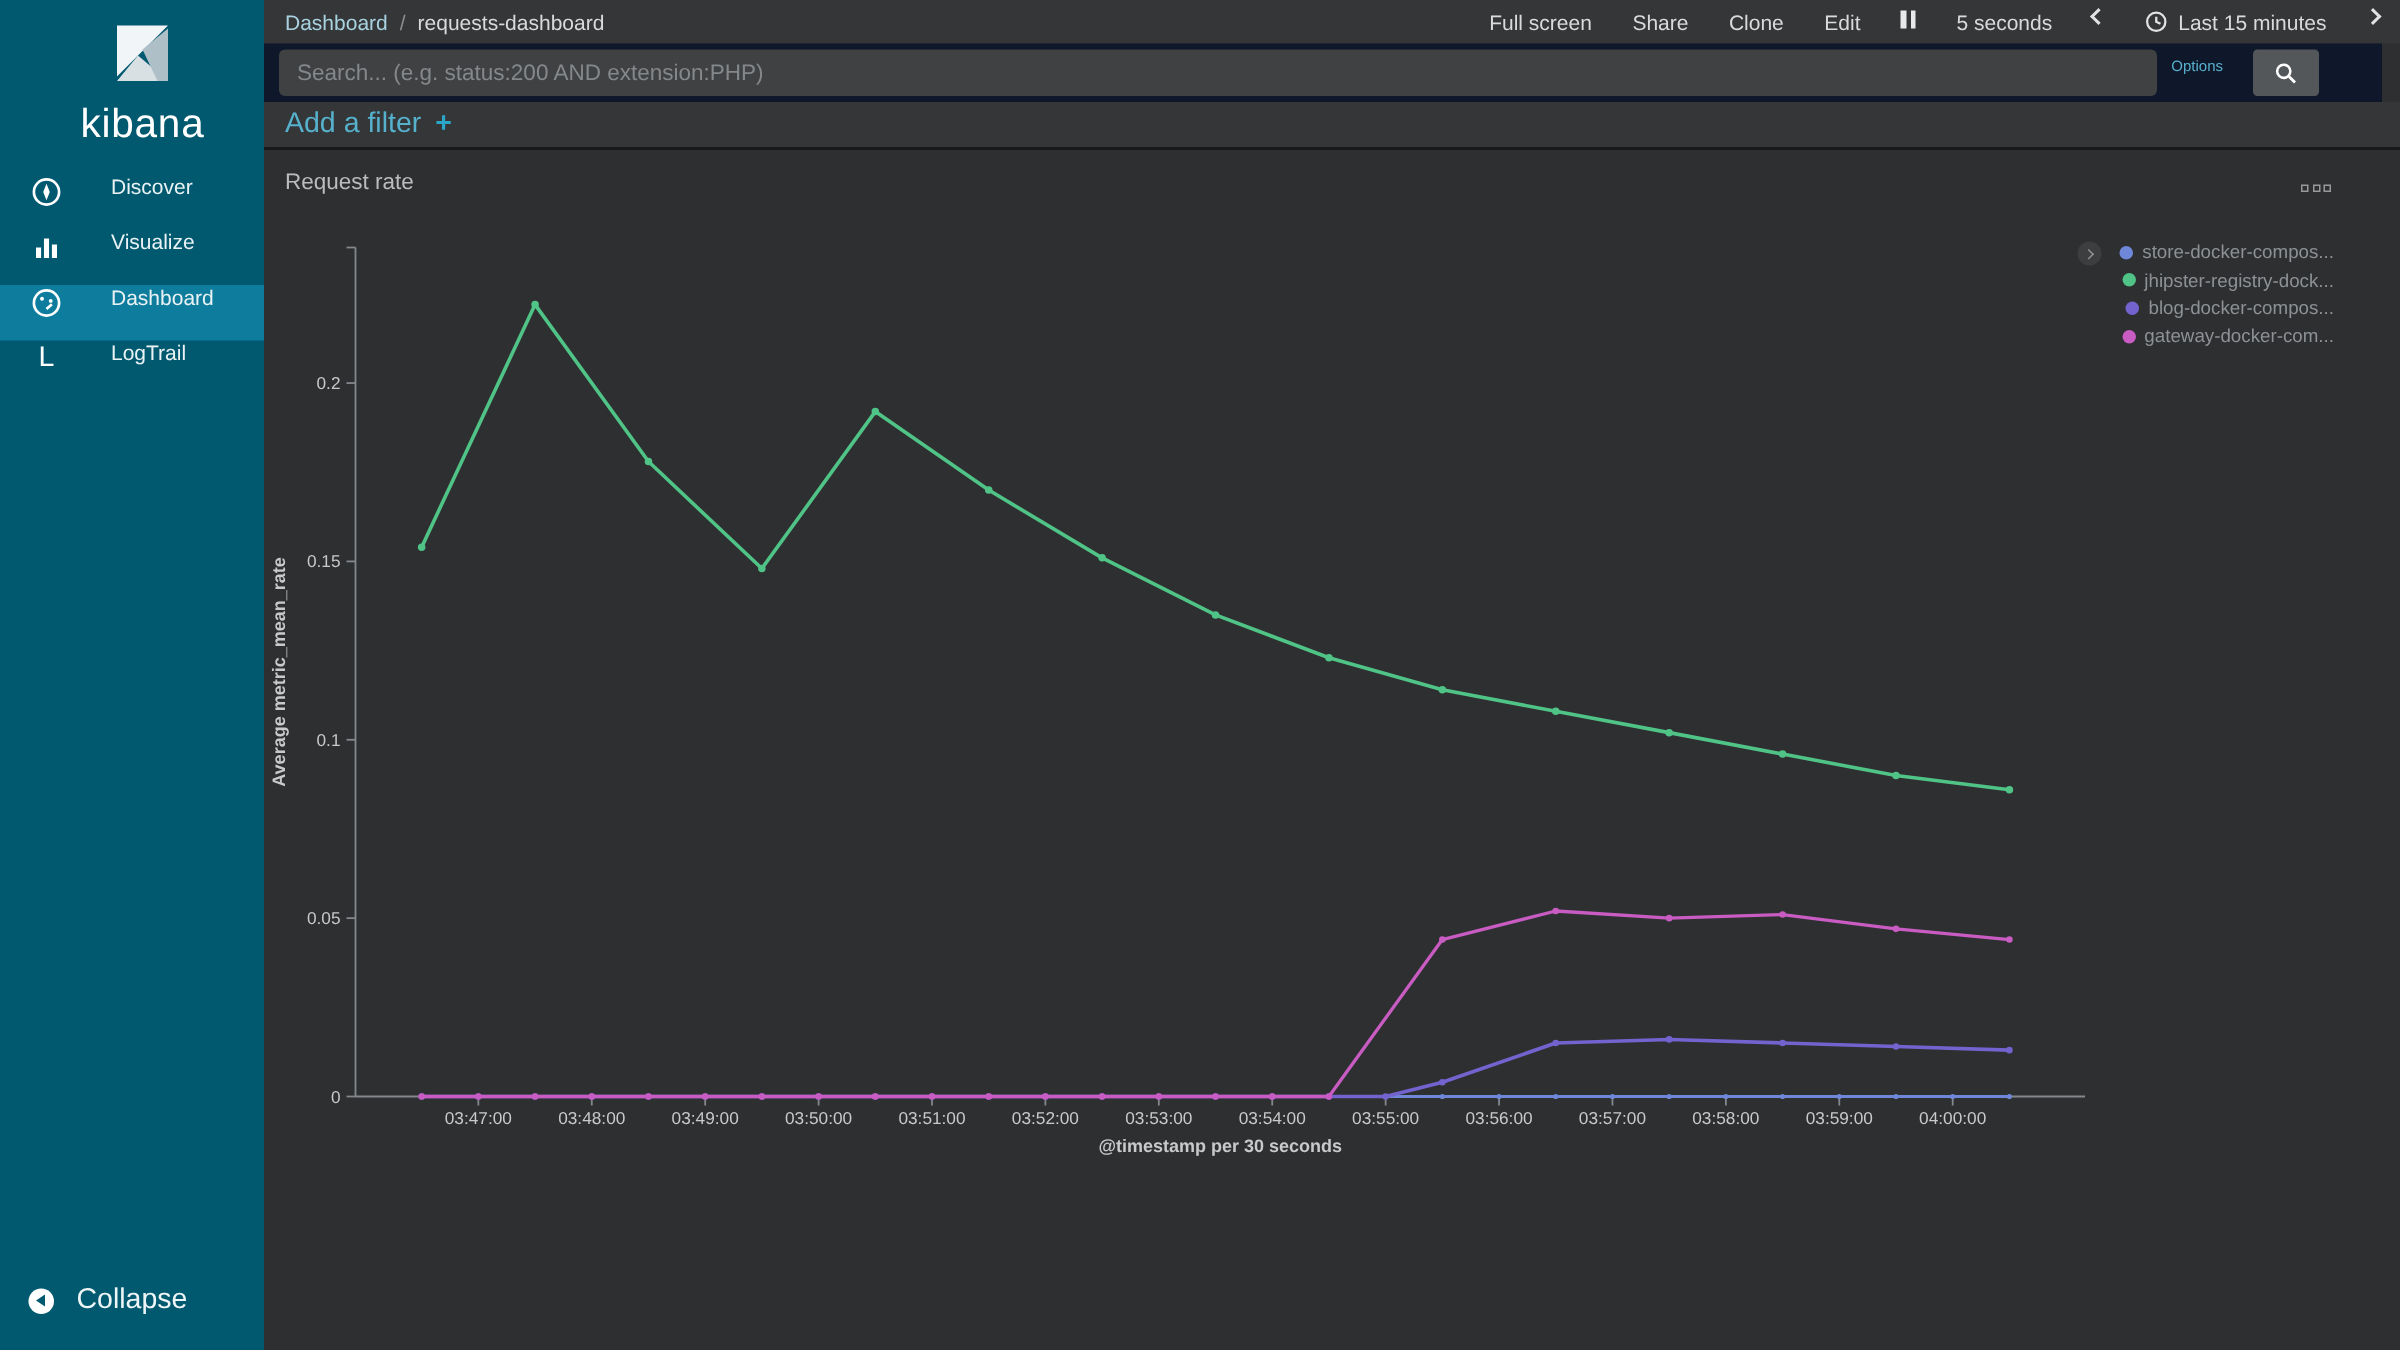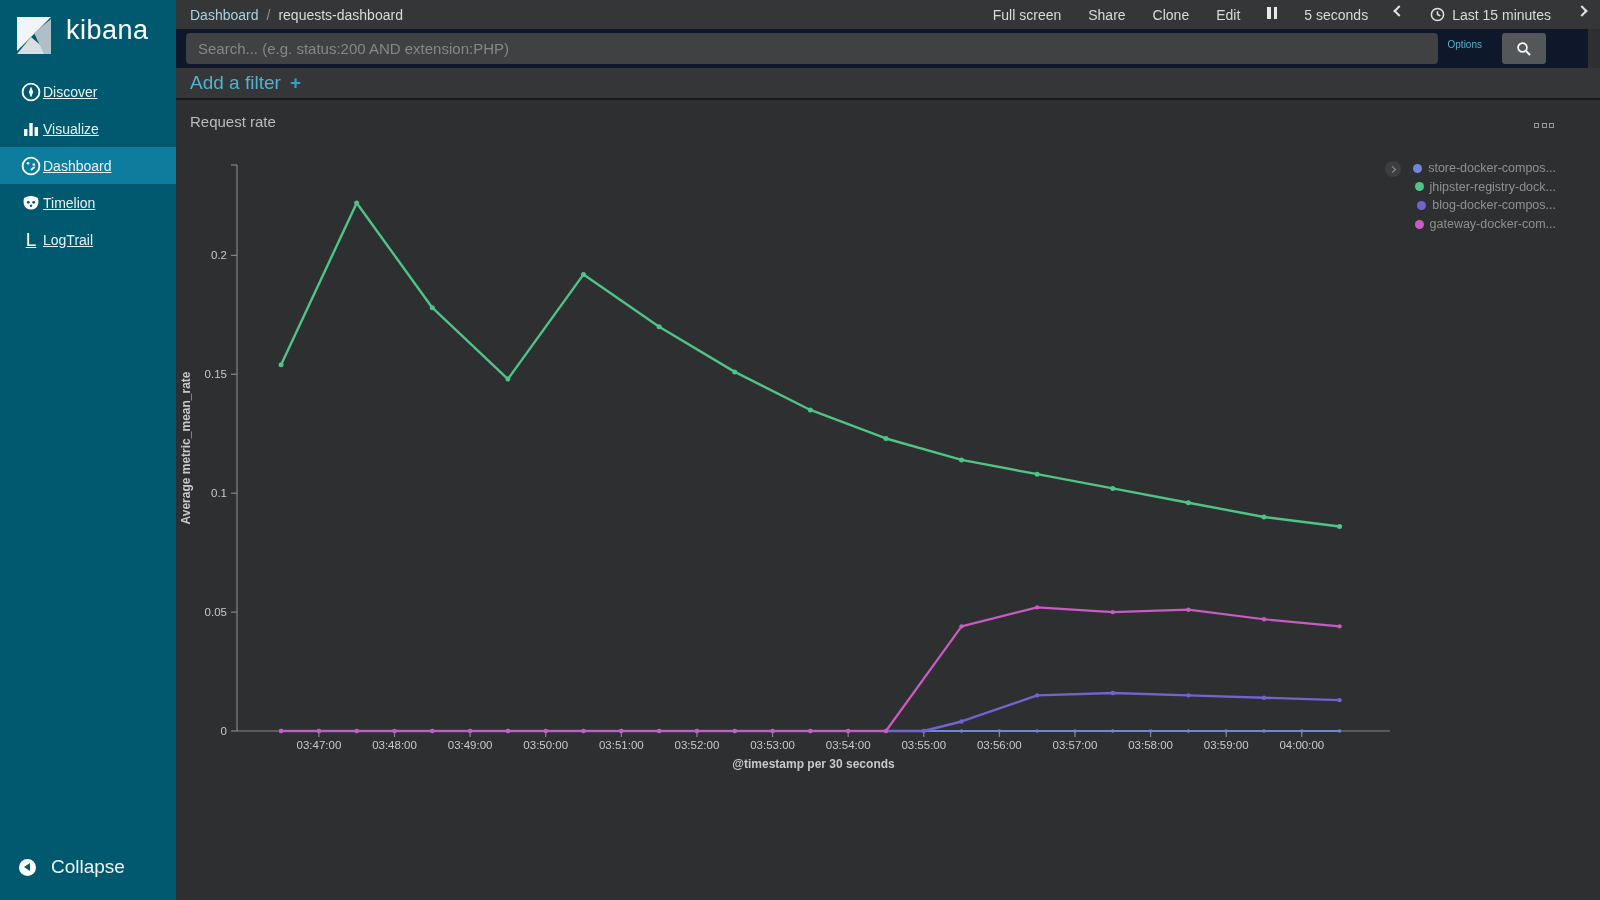--- a/index.html
+++ b/index.html
@@ -2,25 +2,25 @@
 <html><head>
 <meta charset="utf-8">
 <style>
   * { margin:0; padding:0; box-sizing:border-box; }
   html,body { width:1600px; height:900px; overflow:hidden; background:#2e2f31;
               font-family:"Liberation Sans", sans-serif; }
 
   
   .sidebar { position:absolute; left:0; top:0; width:176px; height:900px;
              background:#00596f; color:#eef5f7; z-index:5; }
-  .logo-row { display:flex; align-items:flex-start; gap:12px; padding:15px 0 18px 14px; }
+  .logo-row { display:flex; align-items:center; gap:12px; padding:15px 0 18px 14px;flex-direction:column; }
   .logo-mark { width:40px; height:40px; }
   .logo-text { font-size:27px; font-weight:400; color:#ffffff; letter-spacing:.5px; }
-  .nav-item { display:flex; align-items:center; gap:0; height:37px; padding-left:19px;
-              cursor:pointer; font-size:14px; color:#e9f2f4;text-decoration:underline; }
+  .nav-item { display:flex; align-items:flex-start; gap:31px; height:37px; padding-left:19px;
+              cursor:pointer; font-size:14px; color:#e9f2f4; }
   .nav-item.active { background:#0e7d9d; }
   .nav-icon { width:24px; height:24px; display:flex; align-items:center; justify-content:center; }
   .nav-icon svg { display:block; }
   .logtrail-glyph { font-size:19px; color:#fff; font-weight:400; }
   .collapse-row { position:absolute; left:0; bottom:16px; display:flex; align-items:center;
                   gap:15px; padding-left:19px; height:34px; cursor:pointer; font-size:19px; color:#eef5f7;}
   .collapse-circle { width:17px; height:17px; border-radius:50%; background:#ffffff;
                      display:flex; align-items:center; justify-content:center; }
   .collapse-arrow { width:0; height:0; border-top:4px solid transparent; border-bottom:4px solid transparent;
                     border-right:6px solid #00596f; margin-right:1px; }
@@ -108,31 +108,20 @@
       <div class="nav-item active">
         <span class="nav-icon">
           <svg width="22" height="22" viewBox="0 0 22 22">
             <circle cx="11" cy="11" r="8.4" fill="none" stroke="#fff" stroke-width="1.8"></circle>
             <circle cx="8" cy="8.2" r="1.3" fill="#fff"></circle>
             <circle cx="13.8" cy="9.6" r="1.3" fill="#fff"></circle>
             <line x1="11" y1="15" x2="14.6" y2="11.8" stroke="#fff" stroke-width="1.8"></line>
           </svg>
         </span>
         <span>Dashboard</span>
-      </div>
-      <div class="nav-item">
-        <span class="nav-icon">
-          <svg width="22" height="22" viewBox="0 0 22 22">
-            <path d="M4 6 q7-4 14 0 q1.5 6-2 10 q-5 3-10 0 q-3.5-4-2-10z" fill="#fff"></path>
-            <circle cx="8.3" cy="10.3" r="1.4" fill="#00596f"></circle>
-            <circle cx="13.7" cy="10.3" r="1.4" fill="#00596f"></circle>
-            <circle cx="11" cy="13.8" r="1.2" fill="#00596f"></circle>
-          </svg>
-        </span>
-        <span>Timelion</span>
       </div>
       <div class="nav-item">
         <span class="nav-icon">
           <span class="logtrail-glyph">L</span>
         </span>
         <span>LogTrail</span>
       </div>
     </div>
   <div class="collapse-row">
     <span class="collapse-circle">

